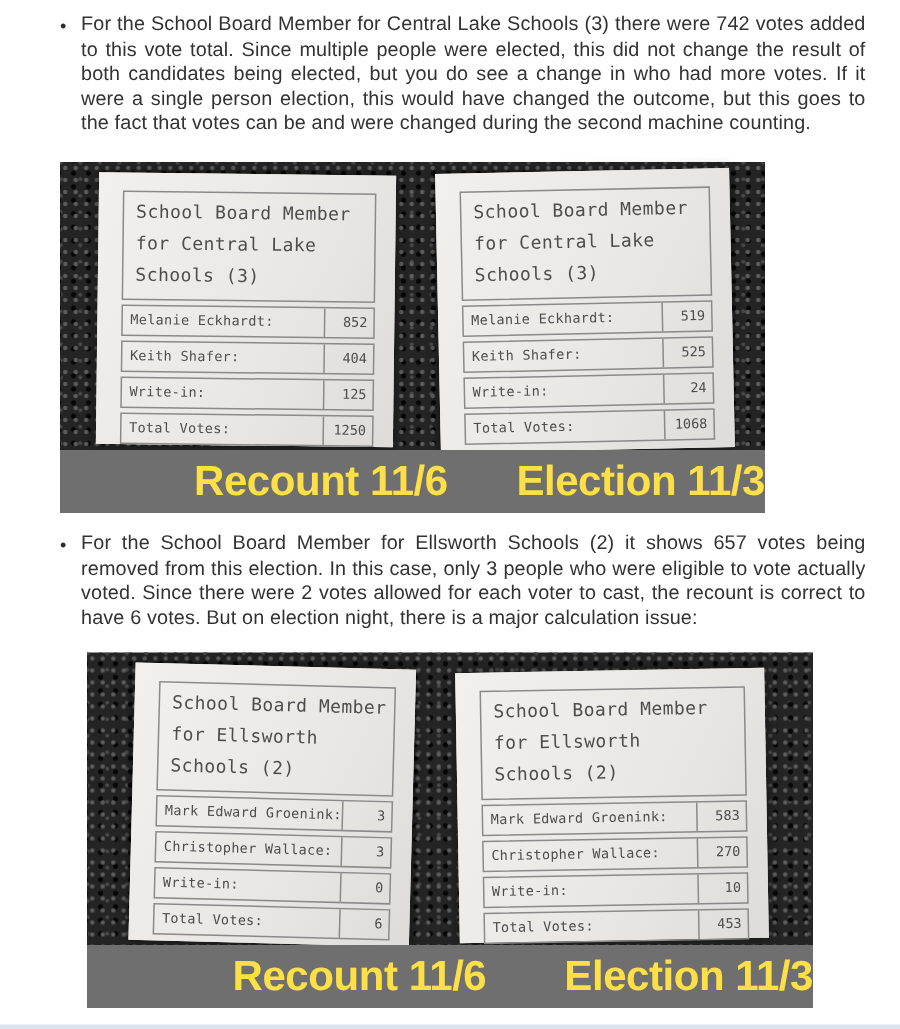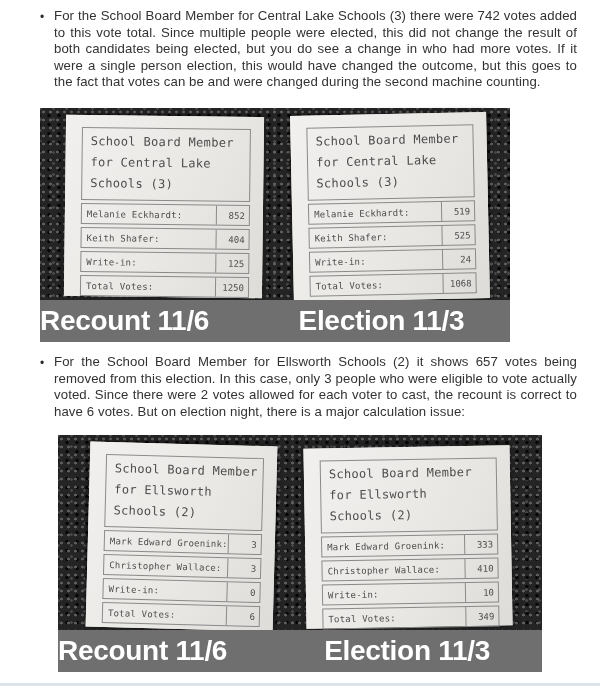--- a/index.html
+++ b/index.html
@@ -65,22 +65,22 @@
     flex:none; width:28px; border-left:1px solid #8a8a8a;
     display:flex; align-items:center; justify-content:flex-end; padding-right:4px;
   }
 
   
   .caption-band {
     position:absolute; left:0; right:0; bottom:0; height:42px;
     background:#6f6f6f; display:flex; align-items:center;
   }
   .caption {
-    color:#ffffff; font-weight:bold; font-size:28px; letter-spacing:-0.3px;
-    text-align:left; white-space:nowrap;
+    color:#fde047; font-weight:bold; font-size:28px; letter-spacing:-0.3px;
+    text-align:right; white-space:nowrap;
   }
   .caption.c1 { width:55%; }
   .caption.c2 { width:45%; }
 
   
   .page-edge {
     position:absolute; left:0; right:0; bottom:0; height:3px; background:#dde4eb;
   }
 </style>
 </head>
@@ -186,33 +186,33 @@
 
   <div class="paper p2">
     <div class="receipt">
       <div class="r-head">
         <div>School Board Member</div>
         <div>for Ellsworth</div>
         <div>Schools (2)</div>
       </div>
       <div class="r-row">
         <span class="r-label">Mark Edward Groenink:</span>
-        <span class="r-value">333</span>
+        <span class="r-value">583</span>
       </div>
       <div class="r-row">
         <span class="r-label">Christopher Wallace:</span>
-        <span class="r-value">410</span>
+        <span class="r-value">270</span>
       </div>
       <div class="r-row">
         <span class="r-label">Write-in:</span>
         <span class="r-value">10</span>
       </div>
       <div class="r-row">
         <span class="r-label">Total Votes:</span>
-        <span class="r-value">349</span>
+        <span class="r-value">453</span>
       </div>
     </div>
   </div>
 
   <div class="caption-band">
     <span class="caption c1">Recount 11/6</span>
     <span class="caption c2">Election 11/3</span>
   </div>
 </div>
 

